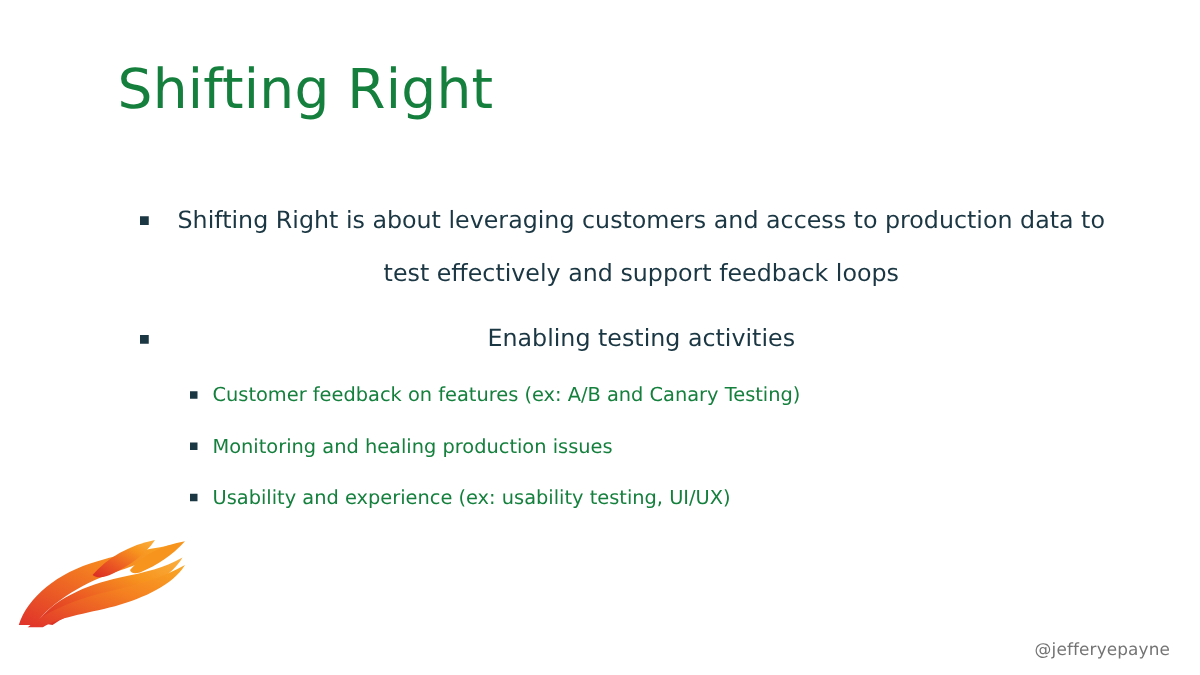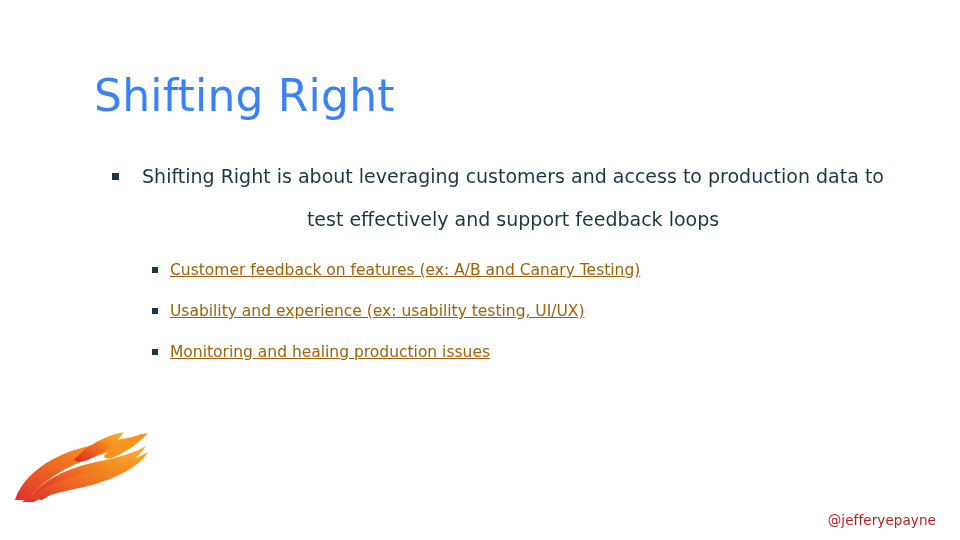--- a/index.html
+++ b/index.html
@@ -21,26 +21,26 @@
     top: 0;
     width: 960px;
     height: 540px;
     background: #ffffff;
   }
 
   
   #slide-title {
     position: absolute;
     left: 94px;
-    top: 68px;
+    top: 44px;
     font-size: 44px;
     line-height: 56px;
     font-weight: 400;
     letter-spacing: 0.2px;
-    color: #3b82f6;
+    color: #15803d;
     white-space: nowrap;
     font-family: "DejaVu Sans", sans-serif;
   }
 
   
   #body-content {
     position: absolute;
     left: 112px;
     top: 155px;
     width: 780px;
@@ -67,26 +67,25 @@
   }
 
   .bullet-l1 .txt {
     display: block;
   }
 
   .bullet-l2 {
     position: relative;
     padding-left: 18px;
     margin-left: 40px;
-    color: #a16207;
+    color: #15803d;
     font-size: 15.5px;
     line-height: 41px;
     font-weight: 400;
     font-family: "DejaVu Sans", sans-serif;
-    text-decoration: underline;
   }
 
   .bullet-l2 .marker {
     position: absolute;
     left: 0;
     top: 17px;
     width: 6px;
     height: 6px;
     background: #1b3743;
   }
@@ -129,55 +128,59 @@
     color: #e8932a;
     font-weight: 400;
   }
 
   
   #handle {
     position: absolute;
     right: 24px;
     bottom: 12px;
     font-size: 13.5px;
-    color: #b91c1c;
+    color: #737373;
     font-family: "DejaVu Sans", sans-serif;
     letter-spacing: 0.1px;
   }
 </style>
 </head>
 <body>
 
 <div id="slide">
 
   <div id="slide-title">Shifting Right</div>
 
   <div id="body-content">
 
     <div class="bullet-l1 group-l1" id="bullet-1">
       <span class="marker"></span>
       <span class="txt">Shifting Right is about leveraging customers and access to production data to test effectively and support feedback loops</span>
     </div>
 
+    <div class="bullet-l1 group-l1" id="bullet-2">
+      <span class="marker"></span>
+      <span class="txt">Enabling testing activities</span>
+    </div>
 
     <div id="sub-list">
 
       <div class="bullet-l2">
         <span class="marker"></span>
         <span class="txt">Customer feedback on features (ex: A/B and Canary Testing)</span>
       </div>
 
       <div class="bullet-l2">
         <span class="marker"></span>
-        <span class="txt">Usability and experience (ex: usability testing, UI/UX)</span>
+        <span class="txt">Monitoring and healing production issues</span>
       </div>
 
       <div class="bullet-l2">
         <span class="marker"></span>
-        <span class="txt">Monitoring and healing production issues</span>
+        <span class="txt">Usability and experience (ex: usability testing, UI/UX)</span>
       </div>
 
 
     </div>
   </div>
 
   <div id="logo">
     <div id="logo-flame">
       <svg width="150" height="72" viewBox="0 0 150 72" xmlns="http://www.w3.org/2000/svg">
         <defs>

